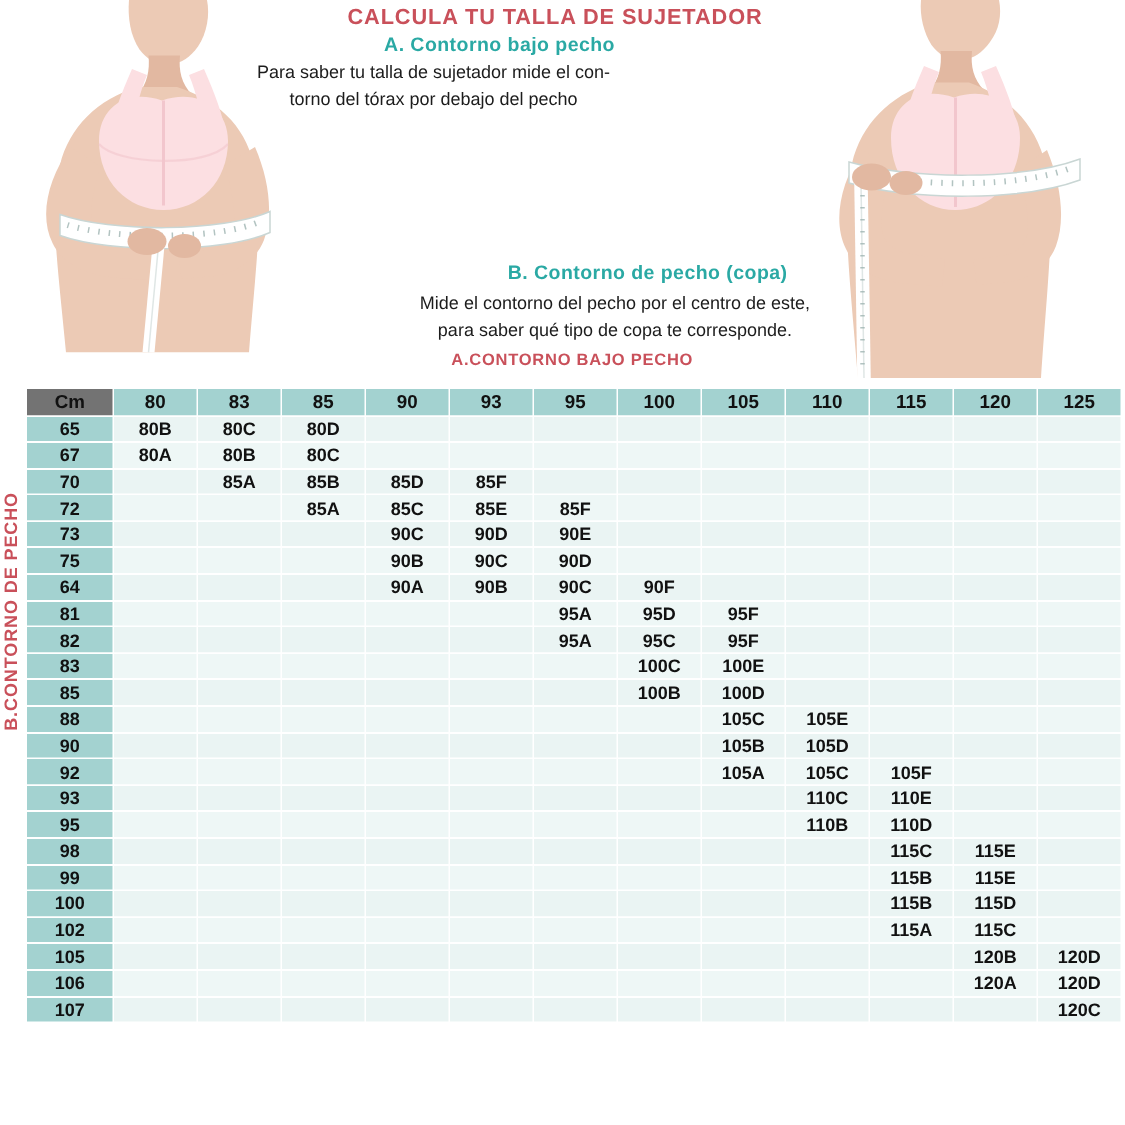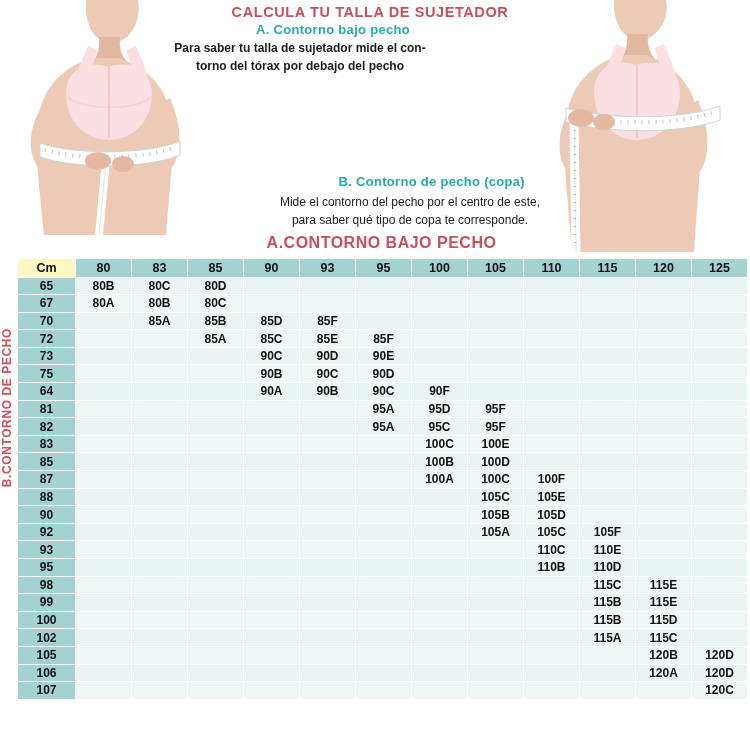--- a/index.html
+++ b/index.html
@@ -25,40 +25,40 @@
   .photo-left{left:0;width:218px;height:235px;}
   .photo-right{left:536px;width:214px;height:252px;}
   .title{
     position:absolute;top:4px;left:205px;width:330px;margin:0;text-align:center;
     font-size:14.5px;font-weight:bold;letter-spacing:.6px;color:var(--red);
   }
   .sec-head{position:absolute;margin:0;text-align:right;font-size:13px;font-weight:bold;color:var(--teal);letter-spacing:.3px;}
   .sec-a-head{top:22px;left:175px;width:235px;}
   .sec-b-head{top:174px;left:285px;width:240px;}
   .sec-text{position:absolute;margin:0;text-align:center;font-size:12px;line-height:18px;color:#1c1c1c;}
-  .sec-a-text{top:39px;left:160px;width:280px;font-weight:bold;}
+  .sec-a-text{top:39px;left:149px;width:280px;}
   .sec-b-text{top:193px;left:265px;width:290px;}
   .table-title{
     position:absolute;top:234px;left:200px;width:363px;margin:0;text-align:center;
-    font-size:16px;font-weight:bold;letter-spacing:.5px;color:var(--red);
+    font-size:11px;font-weight:bold;letter-spacing:.5px;color:var(--red);
   }
   .side-label{
     position:absolute;left:0px;top:328px;
     writing-mode:vertical-rl;transform:rotate(180deg);
     font-size:12px;font-weight:bold;letter-spacing:.6px;color:var(--red);
   }
   .table-wrap{position:absolute;left:17px;top:258px;}
   table{border-collapse:collapse;table-layout:fixed;}
   th,td{
     border:1px solid #ffffff;padding:0;height:16.6px;
     font-size:12px;font-weight:bold;text-align:center;color:#111111;
     overflow:hidden;white-space:nowrap;
   }
   thead th{background:var(--teal-bg);height:17.5px;font-size:12.5px;}
-  thead th.corner{background:#fef9c3;}
+  thead th.corner{background:#737373;}
   tbody th.rowlabel{background:var(--teal-bg);text-align:center;}
   tbody td{background:var(--cell-bg);}
   tbody tr:nth-child(even) td{background:var(--cell-bg-alt);}
 </style>
 </head>
 <body>
 
 <div class="page">
 
   <div class="photo photo-left">
@@ -331,35 +331,20 @@
             <td></td>
             <td></td>
             <td>100B</td>
             <td>100D</td>
             <td></td>
             <td></td>
             <td></td>
             <td></td>
           </tr>
           <tr>
-            <th class="rowlabel">87</th>
-            <td></td>
-            <td></td>
-            <td></td>
-            <td></td>
-            <td></td>
-            <td></td>
-            <td>100A</td>
-            <td>100C</td>
-            <td>100F</td>
-            <td></td>
-            <td></td>
-            <td></td>
-          </tr>
-          <tr>
             <th class="rowlabel">88</th>
             <td></td>
             <td></td>
             <td></td>
             <td></td>
             <td></td>
             <td></td>
             <td></td>
             <td>105C</td>
             <td>105E</td>

